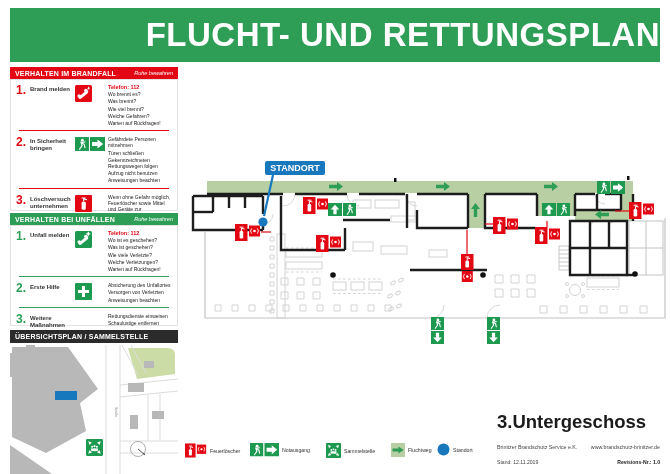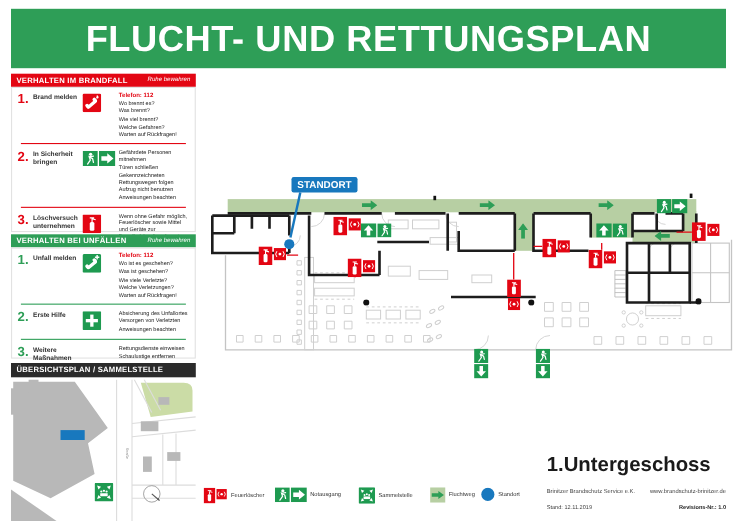--- a/index.html
+++ b/index.html
@@ -1,21 +1,21 @@
 <!DOCTYPE html>
 <html><head>
 <meta charset="utf-8">
 <style>
   html,body{margin:0;padding:0;background:#fff;}
   body{font-family:"Liberation Sans",sans-serif;}
   #page{position:relative;width:670px;height:474px;background:#fff;overflow:hidden;}
 
   
   .banner{position:absolute;left:10px;top:8px;width:650px;height:54px;background:#2e9e57;
-          display:flex;align-items:center;justify-content:center;}
+          display:flex;align-items:center;justify-content:flex-end;}
   .banner h1{margin:0;color:#fff;font-size:33px;font-weight:bold;letter-spacing:.5px;}
 
   
   .sec-head{position:absolute;left:10px;width:168px;height:12px;display:flex;align-items:center;
             justify-content:space-between;padding:0 5px;box-sizing:border-box;color:#fff;}
   .sec-head .h{font-size:7px;font-weight:bold;letter-spacing:.2px;}
   .sec-head .sub{font-size:5.5px;font-style:italic;}
   .head-red{background:#e30613;top:67px;}
   .head-green{background:#2e9e57;top:213px;}
   .head-black{background:#2b2b2b;top:330px;height:13px;}
@@ -469,21 +469,21 @@
       </svg>
     <span class="lg-lab">Fluchtweg</span>
   </div>
   <div class="lg-item" style="left:437px;">
     <svg width="13" height="13" viewBox="0 0 10 10">
         <use href="#sym-standort" width="10" height="10"></use>
       </svg>
     <span class="lg-lab">Standort</span>
   </div>
 
-  <div class="floor-title">1.Untergeschoss</div>
+  <div class="floor-title">3.Untergeschoss</div>
   <div class="foot-row" id="foot-co">
     <span>Brinitzer Brandschutz Service e.K.</span>
     <span>www.brandschutz-brinitzer.de</span>
   </div>
   <div class="foot-row" id="foot-st">
     <span>Stand: 12.11.2019</span>
     <span class="rev">Revisions-Nr.: 1.0</span>
   </div>
 
 </div>

